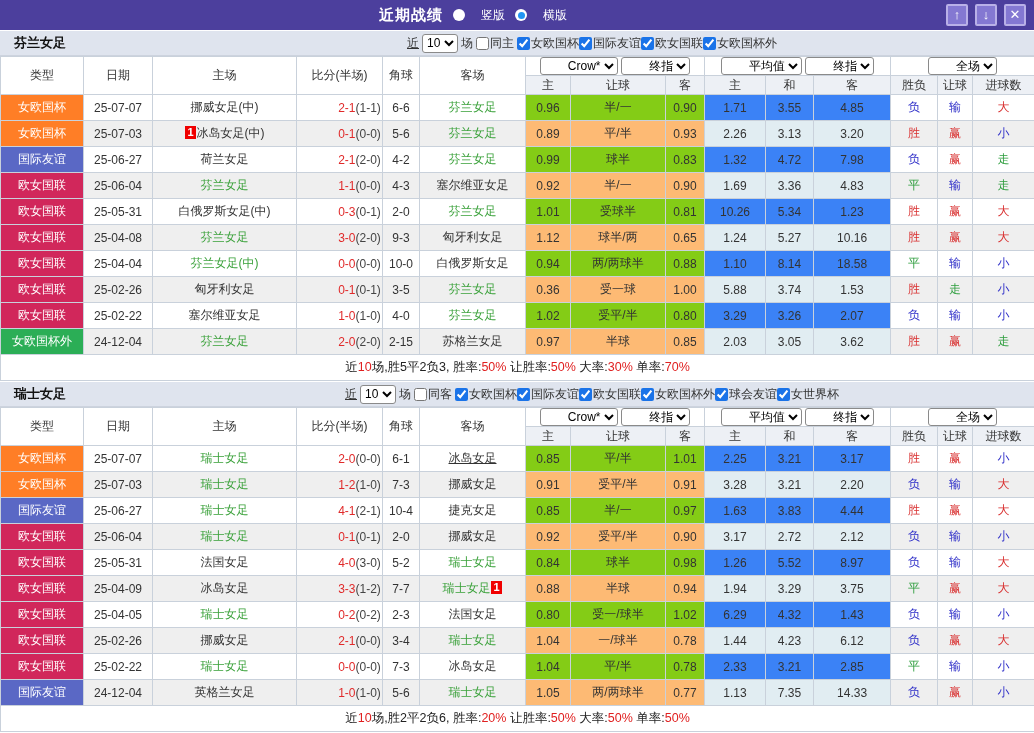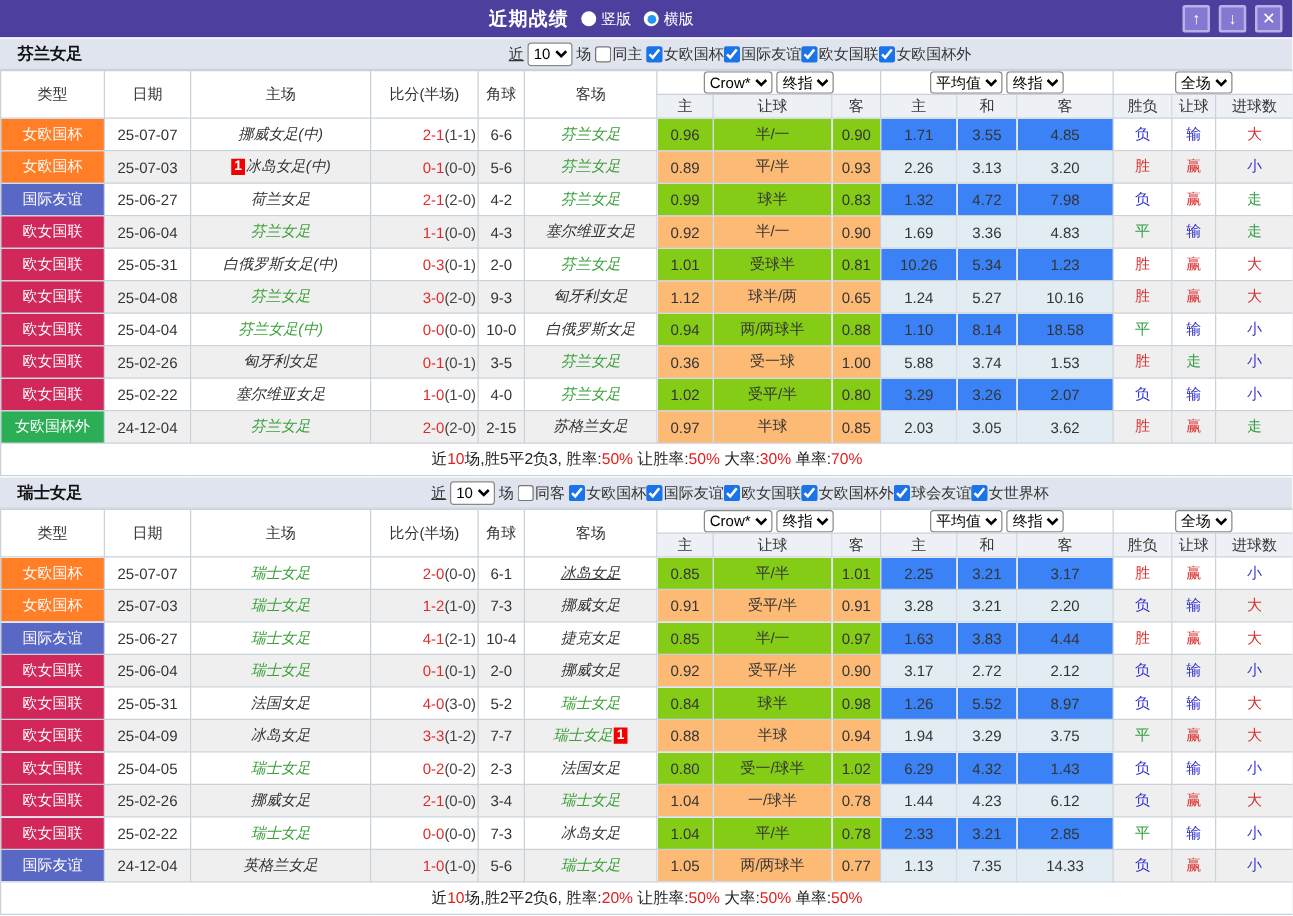--- a/index.html
+++ b/index.html
@@ -11,21 +11,21 @@
   }
   
   .titlebar {
     height: 30px; background: #4C3F9D; color: #fff;
     display: flex; align-items: center; position: relative;
   }
   .tb-center {
     flex: 1; display: flex; align-items: center; justify-content: center; gap: 10px;
   }
   .tb-title { font-size: 15px; font-weight: bold; letter-spacing: 1px; }
-  .tb-radio-group { display: flex; align-items: center; gap: 4px; font-size: 12px; cursor: pointer; }
+  .tb-radio-group { display: flex; align-items: center; gap: 16px; font-size: 12px; cursor: pointer; }
   .tb-radio { display: inline-block; width: 12px; height: 12px; border-radius: 50%; background: #fff; position: relative; }
   .tb-radio.sel::after { content: ""; position: absolute; inset: 2.5px; border-radius: 50%; background: #2196F3; }
   .tb-buttons { display: flex; gap: 7px; margin-right: 8px; }
   .tb-btn {
     width: 22px; height: 22px; background: #8478D2; border: 2px solid #B9B0E8;
     color: #fff; font-weight: bold; font-size: 13px; line-height: 17px;
     text-align: center; border-radius: 2px; cursor: pointer;
   }
   
   .filter-row {
@@ -43,31 +43,31 @@
     font-size: 12px; height: 19px; border: 1px solid #8A8A8A;
     background: #fff; border-radius: 3px; font-family: inherit;
   }
   .filter-controls label { display: inline-flex; align-items: center; gap: 1px; cursor: pointer; }
   .filter-controls input[type="checkbox"] { width: 13px; height: 13px; accent-color: #1A73E8; }
   
   table { border-collapse: collapse; table-layout: fixed; width: 1034px; font-size: 12px; }
   th, td { border: 1px solid #C9D1DB; text-align: center; overflow: hidden; white-space: nowrap; }
   thead th { background: #EDF0F5; font-weight: normal; color: #333; height: 19px; }
   thead tr.sel-row th { background: #fff; }
-  thead select { height: 18px; }
+  thead select { height: 18px; padding-left: 23px; }
   tbody td { height: 26px; background: #fff; }
   tr.even td { background: #EFEFEF; }
   td.c-cream { background: #84cc16; }
   tr.even td.c-cream { background: #fdba74; }
   td.c-blue { background: #3b82f6; }
   tr.even td.c-blue { background: #E1EDF2; }
   td.col-type { color: #fff; }
   .ft { color: #E02A2A; margin-left: 40px; }
   .ht { color: #444; }
-  .team { color: #333; cursor: pointer; font-style: italic; }
+  .team { color: #333; cursor: pointer; }
   .team.focus { color: #3AA13A; }
   .team.u { text-decoration: underline; }
   .num-badge {
     display: inline-block; background: #F00000; color: #fff; font-size: 11px;
     line-height: 13px; padding: 0 2px; margin: 0 1px; font-weight: bold; vertical-align: 1px;
   }
   .res-r { color: #D93030; }
   .res-b { color: #2E2EC8; }
   .res-g { color: #2E9E3E; }
   tr.summary td { height: 26px; background: #fff; font-size: 12.5px; color: #222; }

